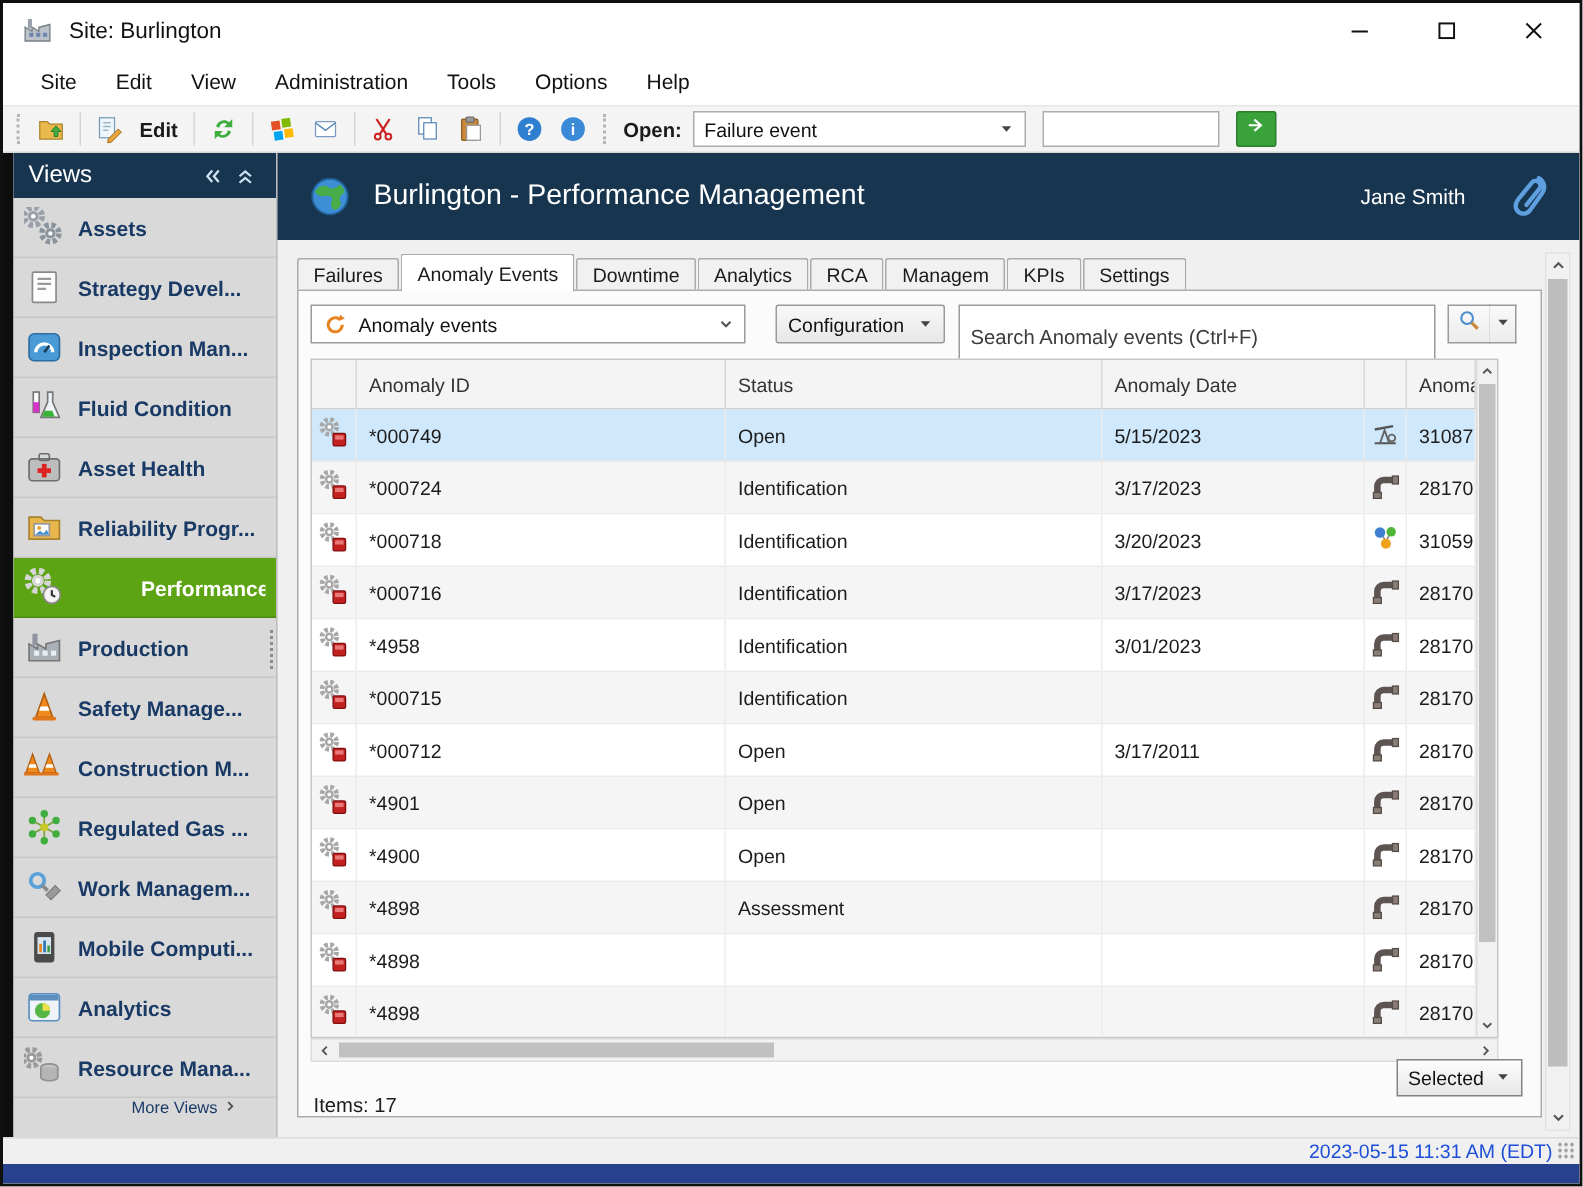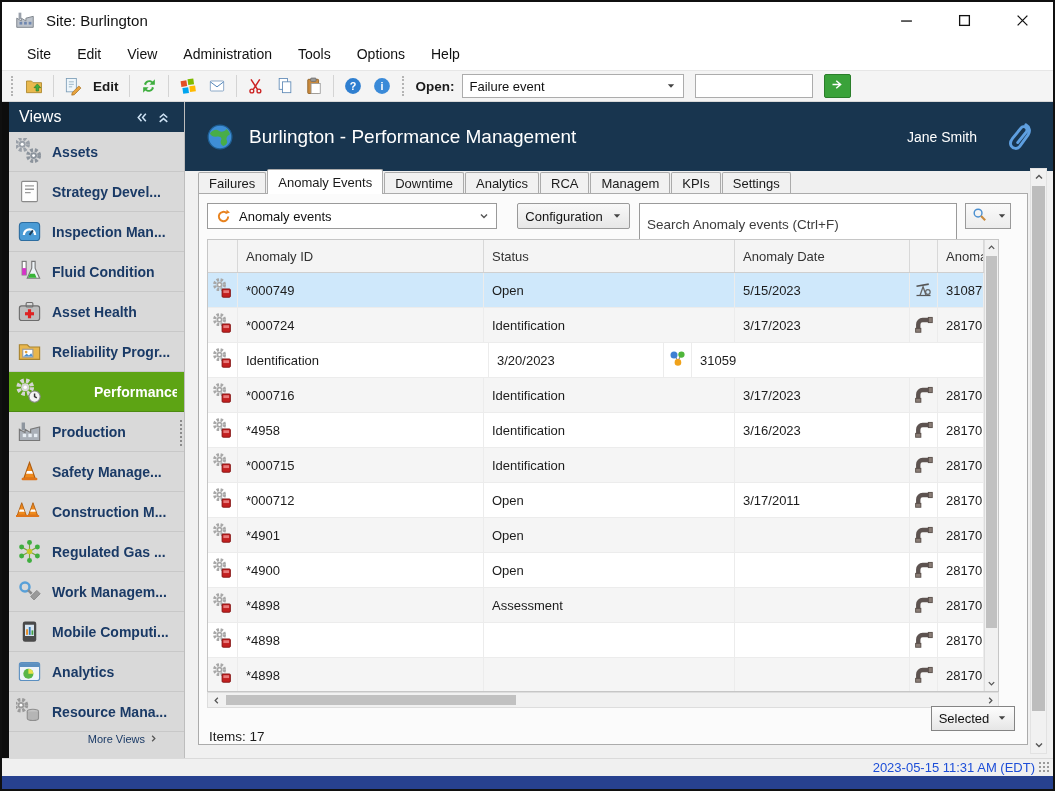--- a/index.html
+++ b/index.html
@@ -50,21 +50,21 @@
   .side-item .si svg { width:100%; height:100%; }
   .side-label { font-size:14px; font-weight:700; color:#1a3a66; white-space:nowrap; overflow:hidden; }
   .side-item.selected { background:#5da414; border-bottom-color:#4c8a10; }
   .side-item.selected .side-label { color:#fff;padding-left:42px; }
   .more-views { height:25px; display:flex; justify-content:flex-end; padding:0 26px; font-size:11px; color:#1a3a66; gap:4px; flex:none; }
   .more-views svg { width:9px; height:9px; }
   .splitter-dots { position:absolute; left:178px; top:318px; width:4px; height:26px; border-left:2px dotted #8a8a8a; }
 
   
   .content { left:183px; right:0; top:0; height:100%; }
-  .chead { left:0; right:0; top:0; height:69px; background:#18354f; display:flex; align-items:center; padding:0 12px; color:#fff; }
+  .chead { left:0; right:0; top:0; height:58px; background:#18354f; display:flex; align-items:center; padding:0 12px; color:#fff; }
   .globe { width:30px; height:30px; margin:0 14px 0 8px; }
   .globe svg { width:100%; height:100%; }
   .chead-title { font-size:19px; font-weight:400; flex:1; }
   .chead-user { font-size:14px; margin-right:20px; }
   .clip { width:40px; height:40px; margin-right:4px; }
   .clip svg { width:100%; height:100%; }
 
   .tabstrip { left:13px; top:67px; height:25px; display:flex; align-items:flex-end; }
   .tab { height:22px; padding:0 10px; font-size:13px; display:flex; align-items:center; background:#f1f1f1; border:1px solid #ababab; border-bottom:none; color:#1a1a1a; margin-right:1px; border-radius:2px 2px 0 0; position:relative; z-index:1; }
   .tab.active { height:25px; background:#fff; z-index:3; }
@@ -563,20 +563,21 @@
                     <span><svg viewBox="0 0 24 24" xmlns="http://www.w3.org/2000/svg">
                         <g transform="translate(-1,-2) scale(.8)">
                           <circle cx="12" cy="12" r="7" fill="none" stroke="#a7a7a7" stroke-width="4.5" stroke-dasharray="3.4 2.2"></circle>
                           <circle cx="12" cy="12" r="4.2" fill="#a7a7a7"></circle>
                           <circle cx="12" cy="12" r="1.8" fill="#fff"></circle>
                         </g>
                         <rect x="11.5" y="12.5" width="9.5" height="9.5" rx="1.2" fill="#c32020" stroke="#801010"></rect>
                         <rect x="13" y="14" width="6.5" height="3.2" fill="#e87a7a"></rect>
                       </svg></span>
                   </div>
+                  <div class="td c1">*000718</div>
                   <div class="td c2">Identification</div>
                   <div class="td c3">3/20/2023</div>
                   <div class="td c4 icon-cell">
                     <span><svg viewBox="0 0 24 24" xmlns="http://www.w3.org/2000/svg">
                         <path d="M10 10.5l2 3.5M15 10l-2 4" stroke="#888" stroke-width="1.2"></path>
                         <circle cx="8" cy="8" r="4" fill="#3f7fd2"></circle>
                         <circle cx="16.5" cy="7.5" r="3.6" fill="#4fb63a"></circle>
                         <circle cx="12.5" cy="16.5" r="3.8" fill="#f0a21a"></circle>
                       </svg></span>
                   </div>
@@ -613,21 +614,21 @@
                           <circle cx="12" cy="12" r="7" fill="none" stroke="#a7a7a7" stroke-width="4.5" stroke-dasharray="3.4 2.2"></circle>
                           <circle cx="12" cy="12" r="4.2" fill="#a7a7a7"></circle>
                           <circle cx="12" cy="12" r="1.8" fill="#fff"></circle>
                         </g>
                         <rect x="11.5" y="12.5" width="9.5" height="9.5" rx="1.2" fill="#c32020" stroke="#801010"></rect>
                         <rect x="13" y="14" width="6.5" height="3.2" fill="#e87a7a"></rect>
                       </svg></span>
                   </div>
                   <div class="td c1">*4958</div>
                   <div class="td c2">Identification</div>
-                  <div class="td c3">3/16/2023</div>
+                  <div class="td c3">3/01/2023</div>
                   <div class="td c4 icon-cell">
                     <span><svg viewBox="0 0 24 24" xmlns="http://www.w3.org/2000/svg">
                         <path d="M6 21v-8a5 5 0 0 1 5-5h10" fill="none" stroke="#5d5350" stroke-width="5"></path>
                         <rect x="3" y="17.5" width="6" height="4.5" fill="#8a7d76" stroke="#564c47"></rect>
                         <rect x="17.5" y="5" width="4.5" height="6" fill="#8a7d76" stroke="#564c47"></rect>
                       </svg></span>
                   </div>
                   <div class="td c5">28170</div>
                 </div>
                 <div class="trow alt">

